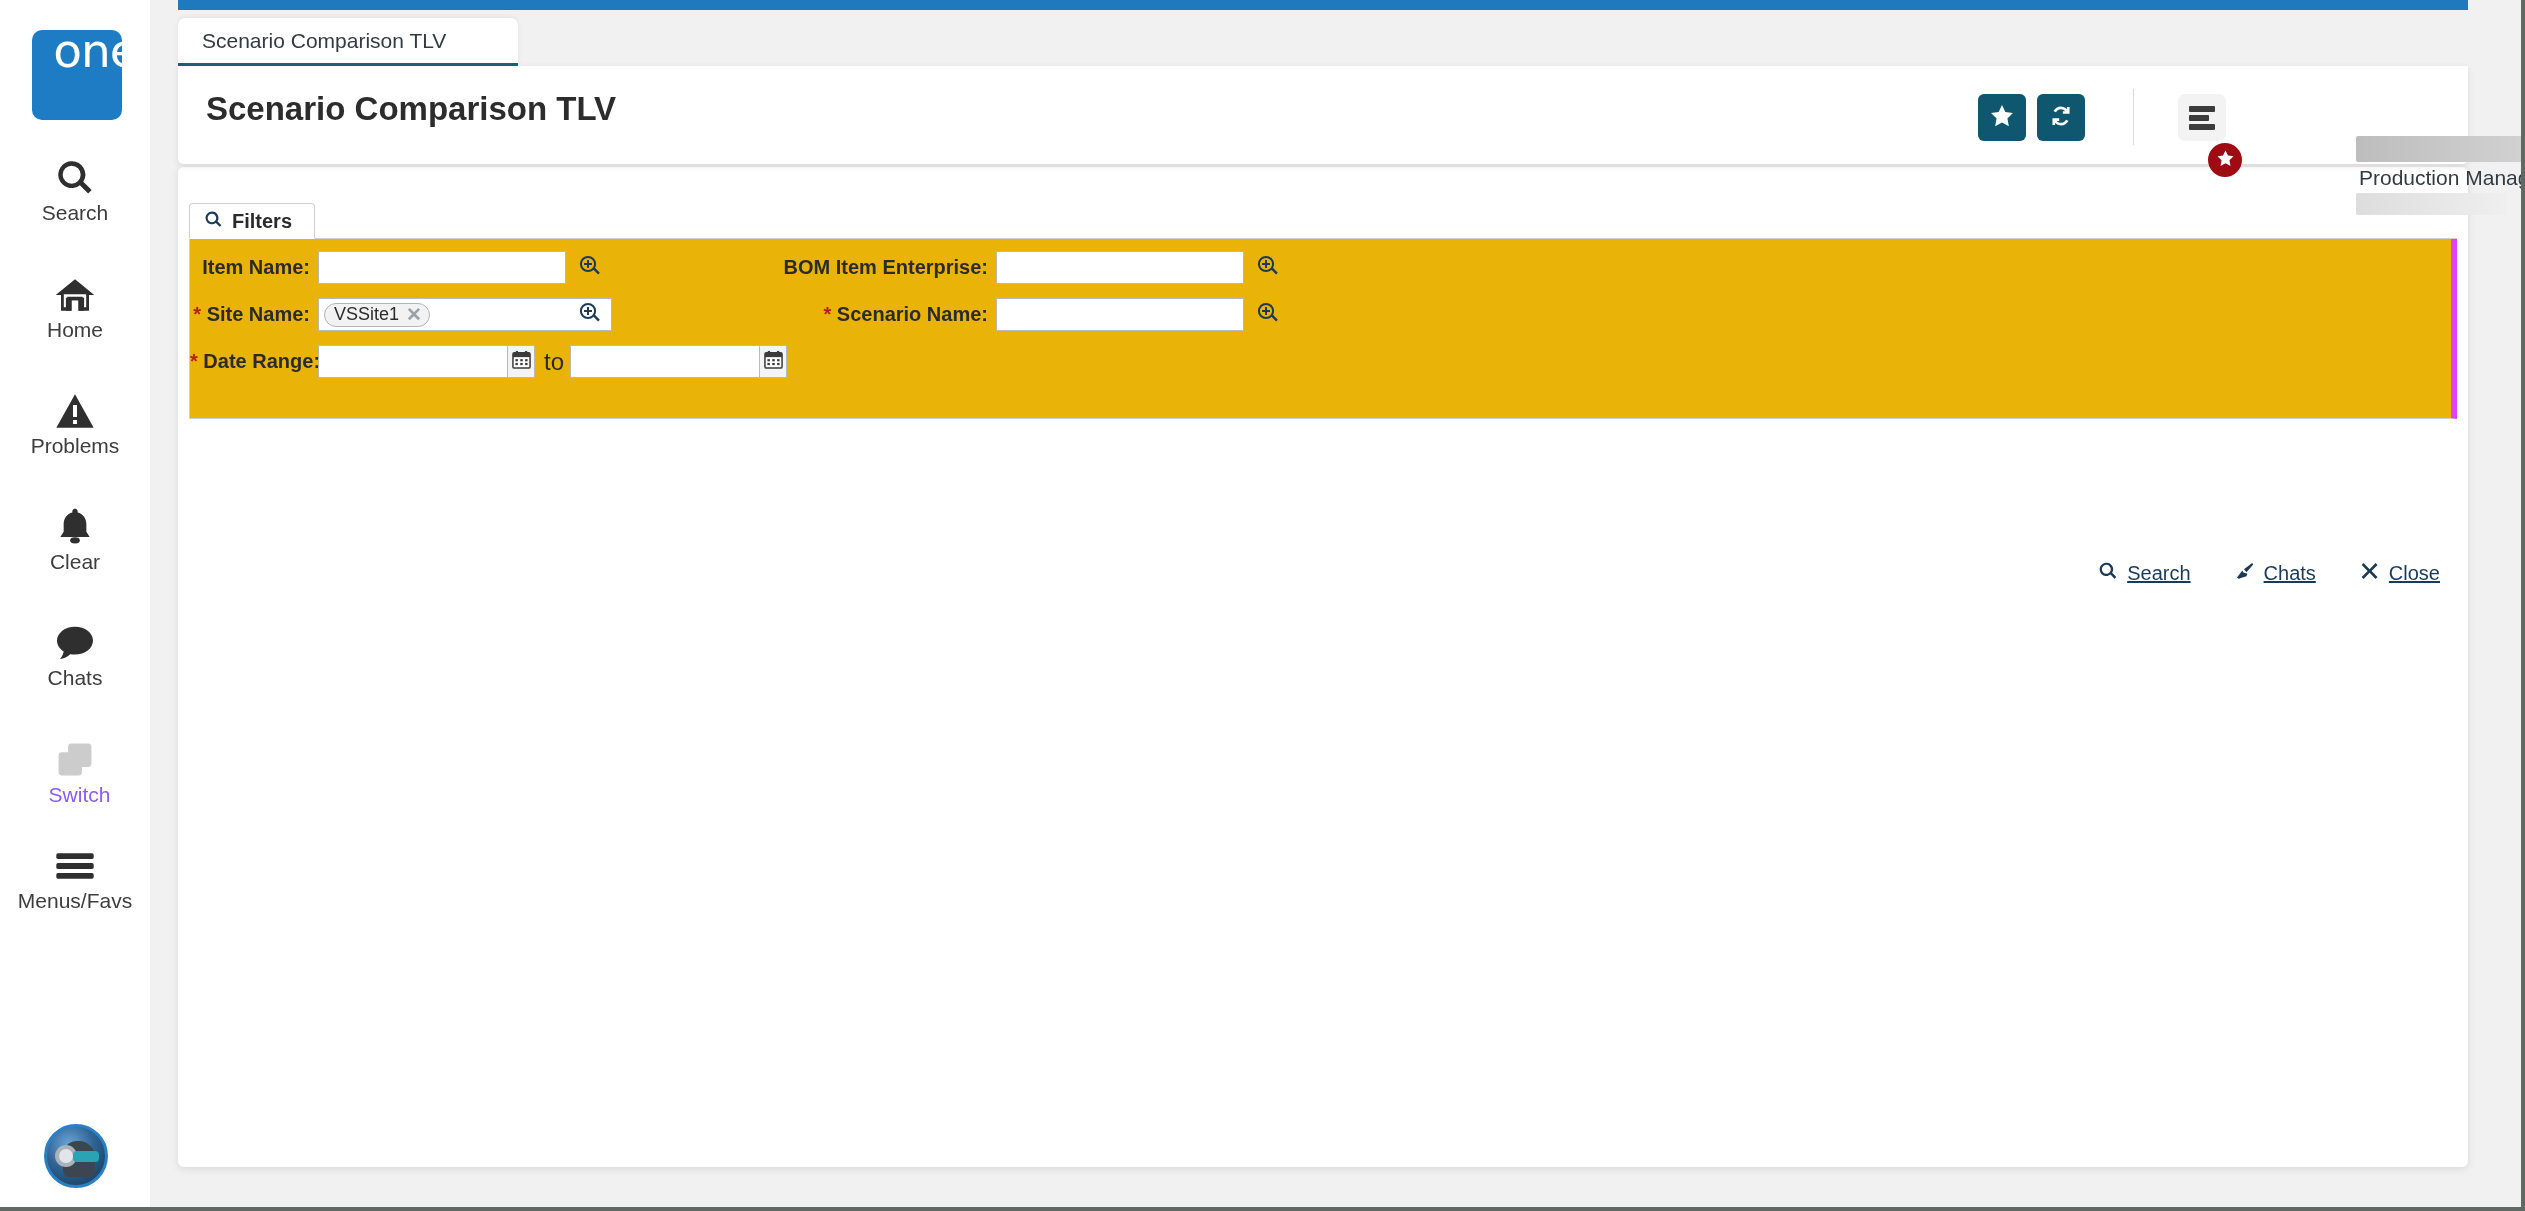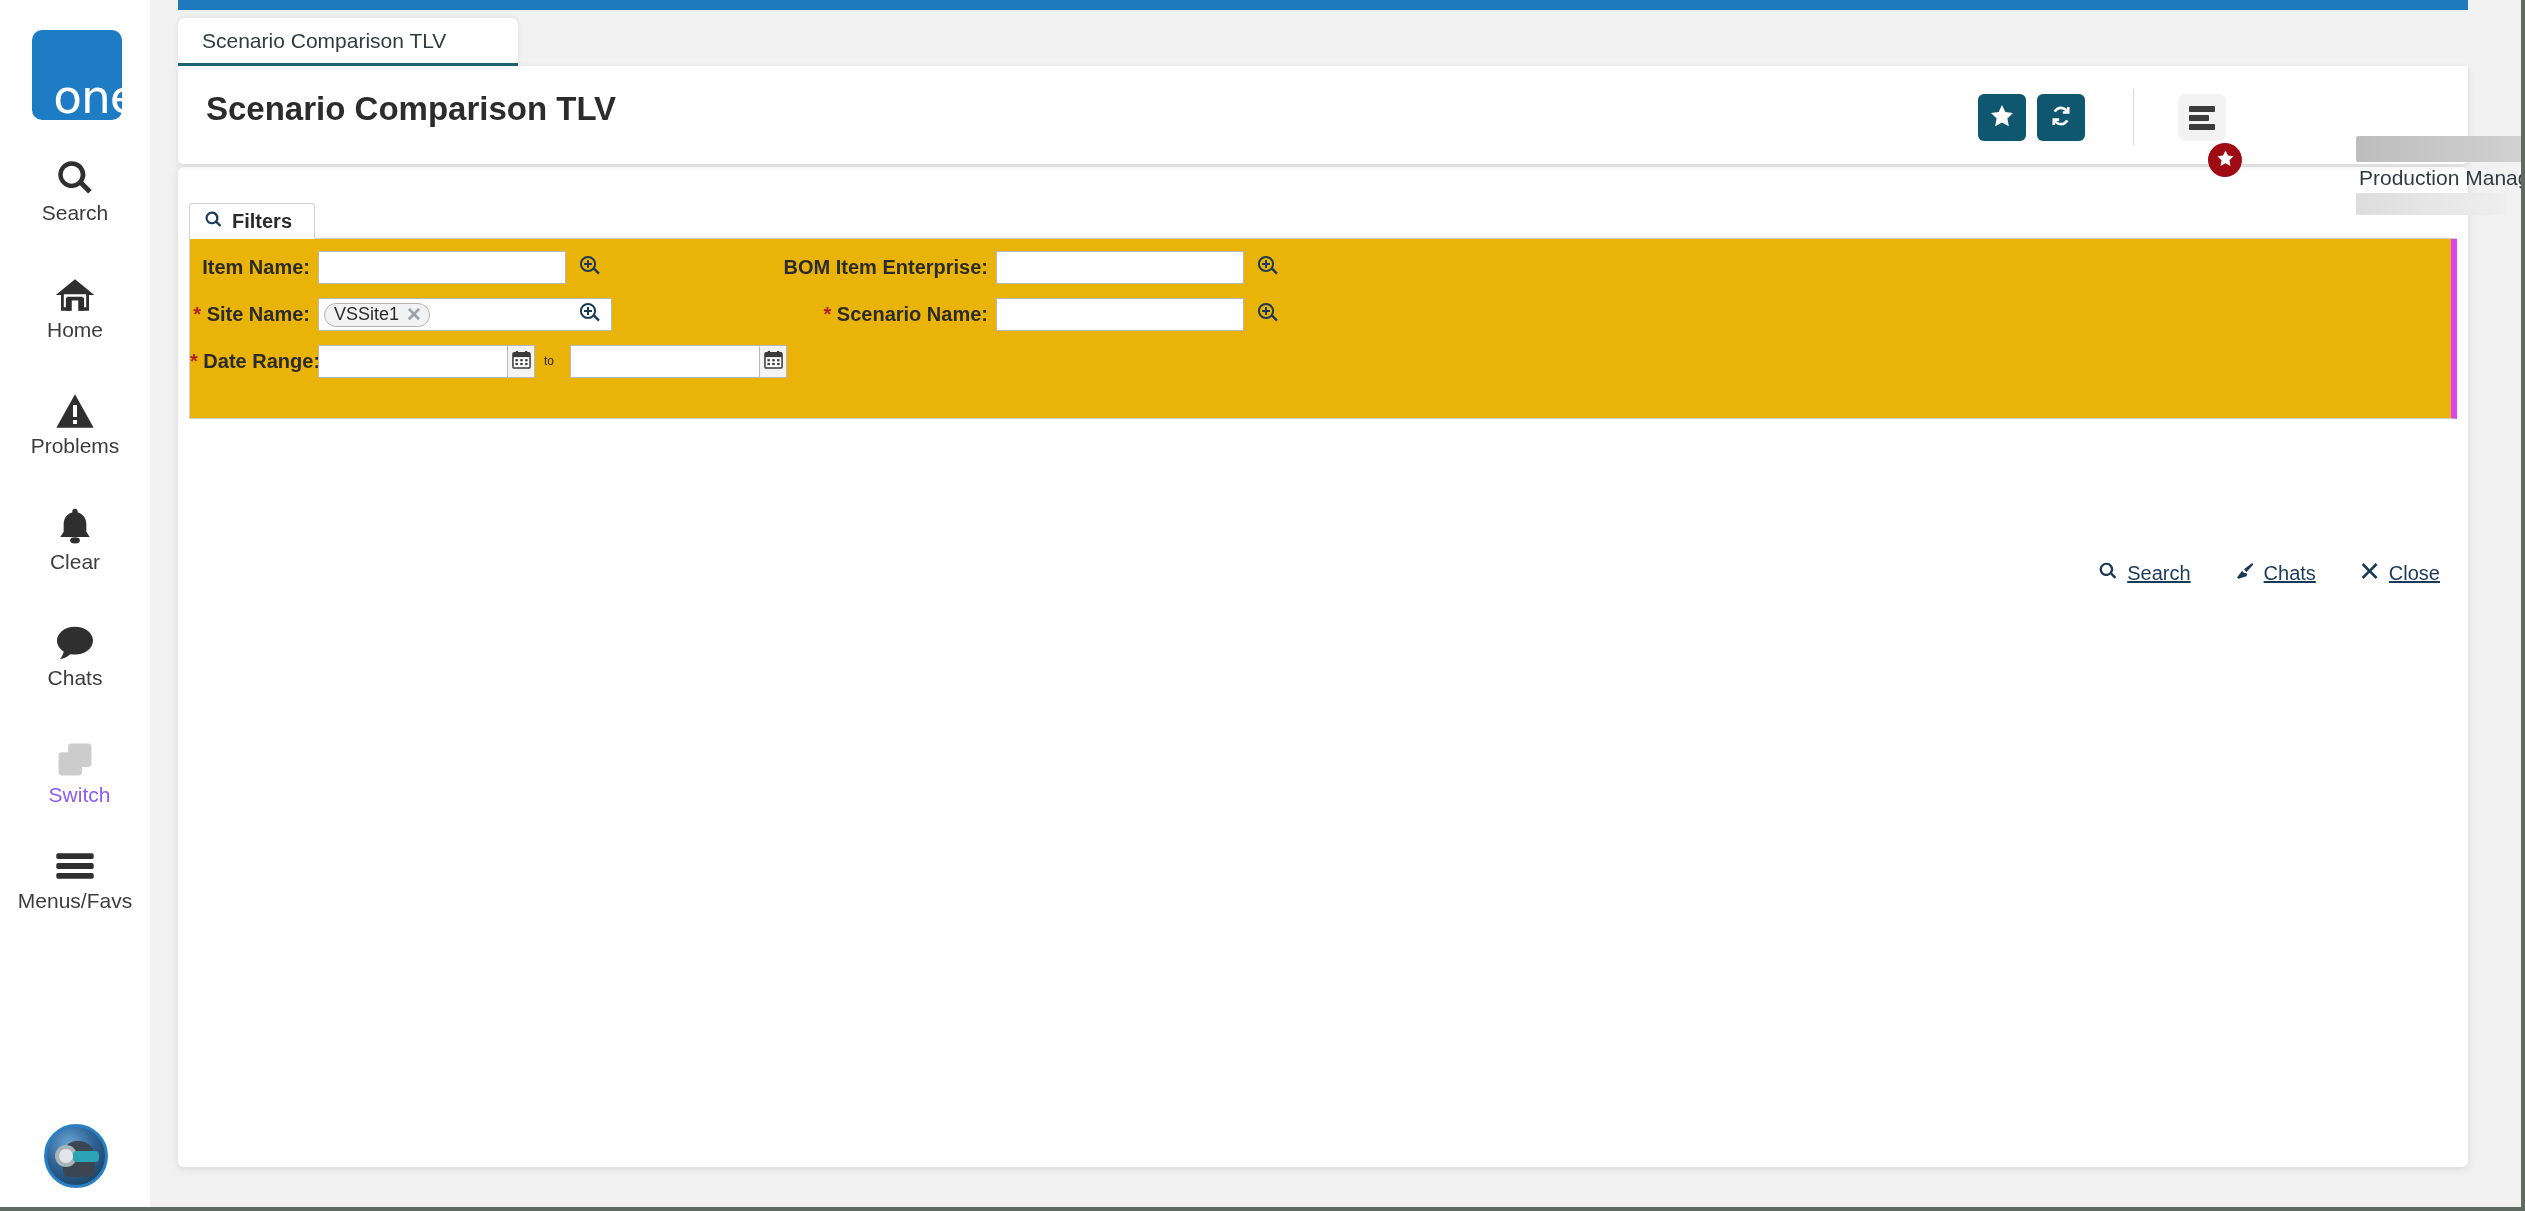--- a/index.html
+++ b/index.html
@@ -23,21 +23,21 @@
     width: 150px; height: 1211px;
     background: #ffffff;
     z-index: 40;
   }
   #logo {
     position: absolute;
     left: 32px; top: 30px;
     width: 90px; height: 90px;
     background: #1e7cc4;
     border-radius: 10px;
-    display: flex; align-items: flex-end; justify-content: center; padding-left: 37px;
+    display: flex; align-items: flex-start; justify-content: center; padding-left: 37px;
   }
   #logo .logotext {
     color: #ffffff;
     font-size: 47px;
     letter-spacing: -1px;
     font-family: "DejaVu Sans", sans-serif;
     line-height: 1;
     font-weight: 400;
     margin-top: -3px;
   }
@@ -350,21 +350,21 @@
     position: absolute;
     width: 27px; height: 33px;
     border: 1px solid #b9b9b9;
     border-left: none;
     background: #f4f4f4;
     display: flex; align-items: center; justify-content: center;
     cursor: pointer;
   }
   .totext {
     position: absolute;
-    font-size: 12px;
+    font-size: 24px;
     color: #2b2b2b;
     line-height: 33px;
     font-family: "Liberation Sans", sans-serif;
   }
 
   
   #actions {
     position: absolute;
     right: 28px; top: 394px;
     display: flex; align-items: center; gap: 44px;

